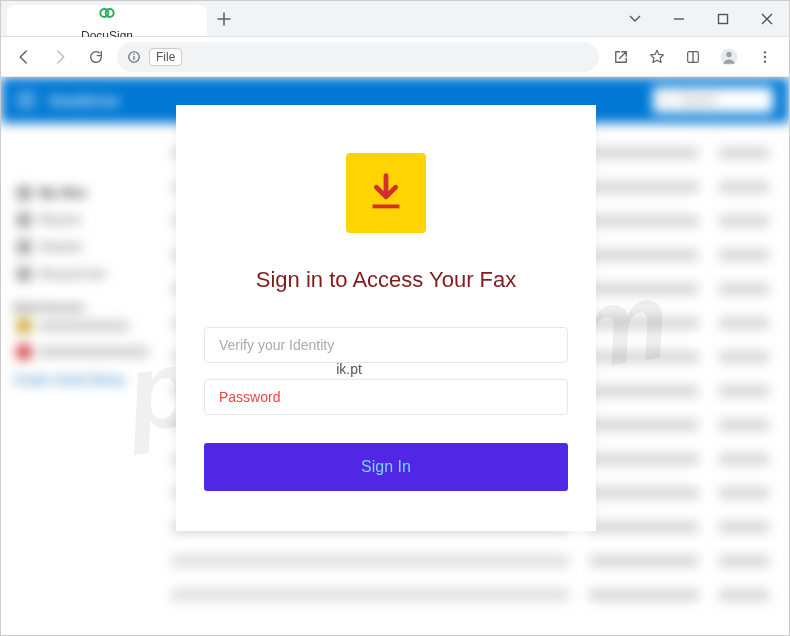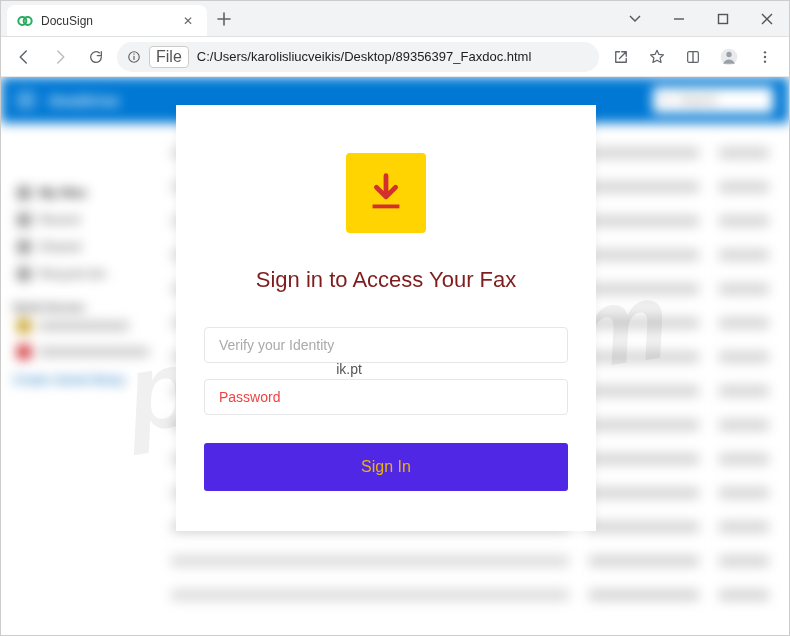--- a/index.html
+++ b/index.html
@@ -1,34 +1,34 @@
 <!DOCTYPE html>
 <html><head>
   <meta charset="utf-8">
   <style>
     * { margin: 0; padding: 0; box-sizing: border-box; }
     body { font-family: -apple-system, BlinkMacSystemFont, 'Segoe UI', Arial, sans-serif; overflow: hidden; width: 790px; height: 636px; background: #fff; }
     
     
     .window { width: 790px; height: 636px; border: 1px solid #ccc; display: flex; flex-direction: column; background: #fff; }
     .titlebar { height: 36px; display: flex; align-items: stretch; background: #f1f3f4; border-bottom: 1px solid #e0e0e0; }
-    .tab { display: flex; align-items: center; background: #fff; padding: 0 10px; gap: 8px; min-width: 200px; border-top-left-radius: 8px; border-top-right-radius: 8px; margin-top: 4px; margin-left: 6px; font-size: 12px; color: #333; }
+    .tab { display: flex; align-items: center; background: #fff; padding: 0 10px; gap: 8px; min-width: 200px; border-top-left-radius: 8px; border-top-right-radius: 8px; margin-top: 4px; margin-left: 6px; font-size: 12px; color: #333; flex-direction: column; }
     .favicon { width: 16px; height: 16px; display: inline-flex; align-items: center; justify-content: center; }
     .tab-close { color: #666; cursor: pointer; padding: 2px 4px; }
     .newtab { display:flex; align-items:center; padding: 0 10px; color:#666; cursor:pointer; }
     .win-controls { margin-left: auto; display: flex; align-items: center; }
     .win-btn { width: 44px; height: 36px; display: flex; align-items: center; justify-content: center; color: #555; cursor: pointer; }
     .win-btn svg { width: 12px; height: 12px; }
     
     
     .addrbar { height: 40px; background: #fff; display: flex; align-items: center; padding: 0 8px; gap: 6px; border-bottom: 1px solid #e8e8e8; }
     .nav-btn { width: 30px; height: 30px; display:flex; align-items:center; justify-content:center; color:#5f6368; border-radius: 50%; cursor:pointer; }
     .nav-btn.disabled { color:#bdbdbd; }
     .urlbox { flex:1; height: 30px; background:#f1f3f4; border-radius: 15px; display:flex; align-items:center; padding: 0 10px; gap:8px; font-size: 13px; color:#5f6368; }
-    .urlbox .filechip { font-size: 16px; border:1px solid #ccc; padding: 1px 6px; border-radius: 4px; background:#fff; color:#555; }
+    .urlbox .filechip { font-size: 12px; border:1px solid #ccc; padding: 1px 6px; border-radius: 4px; background:#fff; color:#555; }
     .url-text { color:#202124; white-space: nowrap; overflow:hidden; text-overflow: ellipsis; }
     .addr-icons { display:flex; align-items:center; gap:4px; }
     .addr-icon { width:32px; height:30px; display:flex; align-items:center; justify-content:center; color:#5f6368; cursor:pointer; }
     
     
     .viewport { position: relative; flex:1; overflow:hidden; }
     
     
     .backdrop { position:absolute; inset:0; filter: blur(6px); }
     .bd-header { height: 46px; background:#0078d4; display:flex; align-items:center; padding:0 16px; }
@@ -57,21 +57,21 @@
     
     
     .card { position:absolute; left:175px; top:28px; width:420px; background:#fff; box-shadow: 0 2px 10px rgba(0,0,0,0.05); padding: 48px 28px 40px; display:flex; flex-direction:column; align-items:center; }
     .logo { width:80px; height:80px; background:#ffd400; border-radius:4px; display:flex; align-items:center; justify-content:center; margin-bottom: 34px; }
     .logo svg { width:46px; height:46px; }
     .card h1 { font-size: 22px; font-weight:400; color:#7f1d1d; margin-bottom: 34px; text-align:center; }
     .field { width:100%; height:36px; border:1px solid #e6e6e6; border-radius:4px; margin-bottom:16px; display:flex; align-items:center; padding: 0 14px; font-size:14px; color:#333; }
     .field.placeholder { color:#ef4444; }
     .field .ph { color:#aaa; }
     .field .val { color:#555;margin-top:48px; }
-    .signin-btn { width:100%; height:48px; background:#4f27e5; color:#eab308; border:none; border-radius:3px; font-size:16px; cursor:pointer; margin-top: 12px; }
+    .signin-btn { width:100%; height:48px; background:#4f27e5; color:#7dd3fc; border:none; border-radius:3px; font-size:16px; cursor:pointer; margin-top: 12px; }
   </style>
 </head>
 <body>
 
 <div class="window">
 
   <div class="titlebar">
     <div class="tab">
       <span class="favicon">
         <svg viewBox="0 0 24 24">
@@ -128,21 +128,20 @@
           <path d="M20 12a8 8 0 1 1-3-6.2M20 4v6h-6" fill="none" stroke="currentColor" stroke-width="2" stroke-linecap="round" stroke-linejoin="round"></path>
         </svg>
       </div>
     <div class="urlbox">
       <svg width="14" height="14" viewBox="0 0 24 24">
           <circle cx="12" cy="12" r="9" fill="none" stroke="#5f6368" stroke-width="2"></circle>
           <rect x="11" y="10" width="2" height="7" fill="#5f6368"></rect>
           <rect x="11" y="6" width="2" height="2" fill="#5f6368"></rect>
         </svg>
       <span class="filechip">File</span>
-      <span class="url-text">C:/Users/karolisliucveikis/Desktop/89356397_Faxdoc.html</span>
     </div>
     <div class="addr-icons">
       <div class="addr-icon">
           <svg width="18" height="18" viewBox="0 0 24 24">
             <path d="M13 5l6 0 0 6M19 5l-9 9M10 5H5v14h14v-5" fill="none" stroke="#5f6368" stroke-width="1.8" stroke-linecap="round" stroke-linejoin="round"></path>
           </svg>
         </div>
       <div class="addr-icon">
           <svg width="18" height="18" viewBox="0 0 24 24">
             <path d="M12 3l2.6 5.6 6 .6-4.5 4.1 1.3 6-5.4-3-5.4 3 1.3-6L3.4 9.2l6-.6z" fill="none" stroke="#5f6368" stroke-width="1.6" stroke-linejoin="round"></path>

